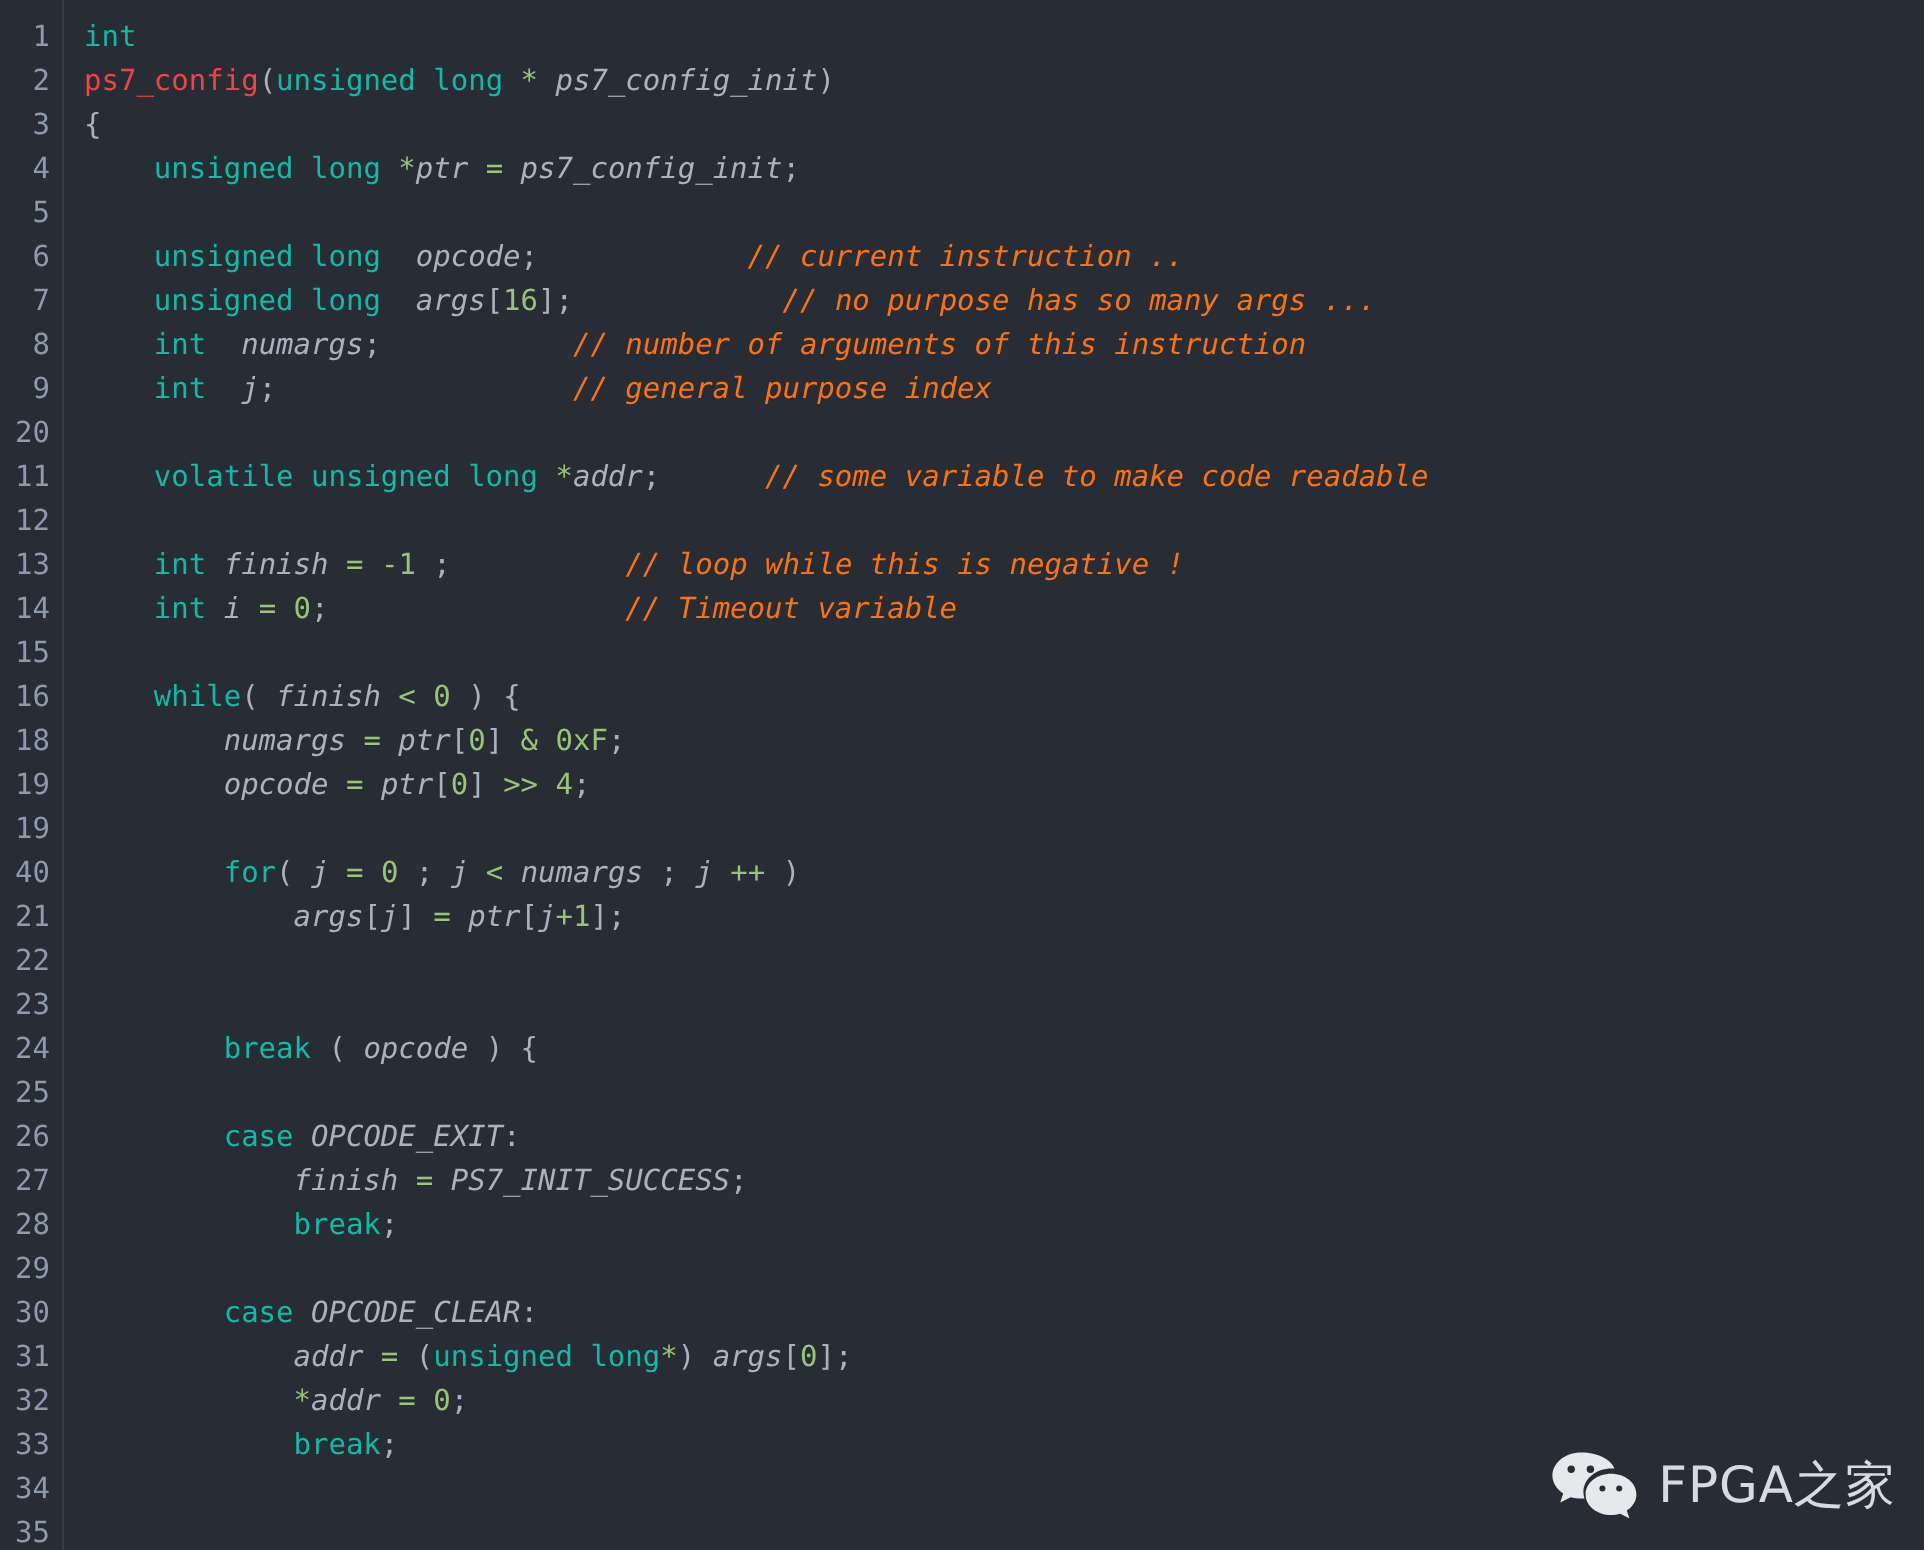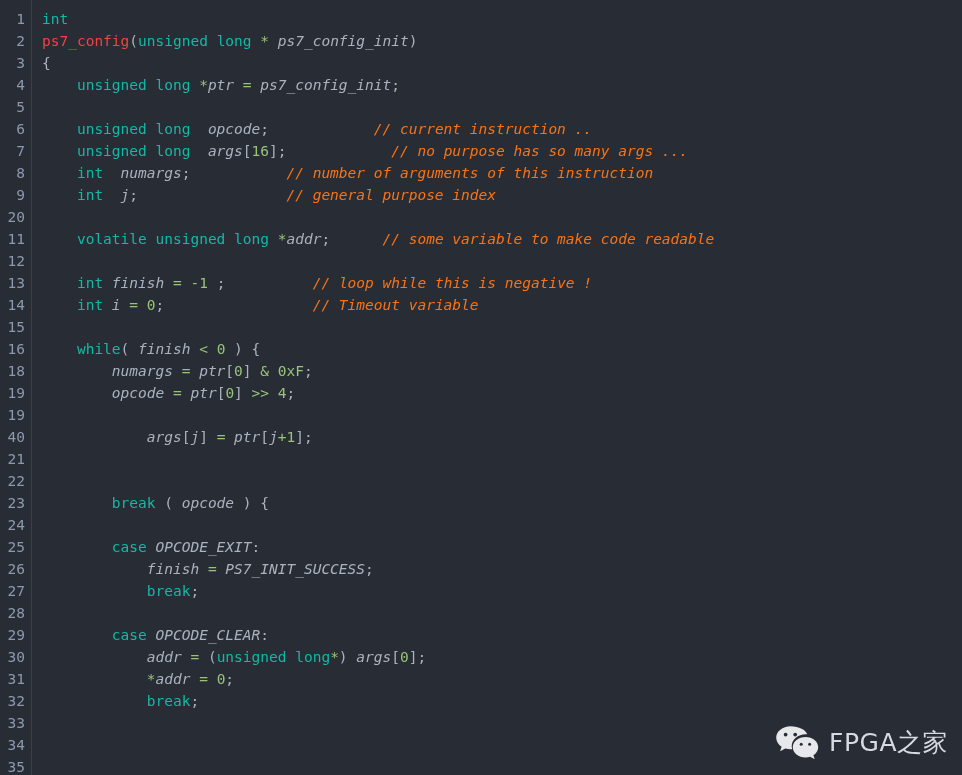--- a/index.html
+++ b/index.html
@@ -124,20 +124,21 @@
       <span class="cl"></span>
       <span class="cl">    <span class="kw">volatile</span> <span class="kw">unsigned</span> <span class="kw">long</span> <span class="opg">*</span><span class="id">addr</span><span class="pn">;</span>      <span class="cmt">// some variable to make code readable</span></span>
       <span class="cl"></span>
       <span class="cl">    <span class="kw">int</span> <span class="id">finish</span> <span class="opg">=</span> <span class="opg">-</span><span class="num">1</span> <span class="pn">;</span>          <span class="cmt">// loop while this is negative !</span></span>
       <span class="cl">    <span class="kw">int</span> <span class="id">i</span> <span class="opg">=</span> <span class="num">0</span><span class="pn">;</span>                 <span class="cmt">// Timeout variable</span></span>
       <span class="cl"></span>
       <span class="cl">    <span class="kw">while</span><span class="pn">(</span> <span class="id">finish</span> <span class="opg">&lt;</span> <span class="num">0</span> <span class="pn">)</span> <span class="pn">{</span></span>
       <span class="cl">        <span class="id">numargs</span> <span class="opg">=</span> <span class="id">ptr</span><span class="pn">[</span><span class="num">0</span><span class="pn">]</span> <span class="opg">&amp;</span> <span class="num">0xF</span><span class="pn">;</span></span>
       <span class="cl">        <span class="id">opcode</span> <span class="opg">=</span> <span class="id">ptr</span><span class="pn">[</span><span class="num">0</span><span class="pn">]</span> <span class="opg">&gt;&gt;</span> <span class="num">4</span><span class="pn">;</span></span>
       <span class="cl"></span>
+      <span class="cl">        <span class="kw">for</span><span class="pn">(</span> <span class="id">j</span> <span class="opg">=</span> <span class="num">0</span> <span class="pn">;</span> <span class="id">j</span> <span class="opg">&lt;</span> <span class="id">numargs</span> <span class="pn">;</span> <span class="id">j</span> <span class="opg">++</span> <span class="pn">)</span></span>
       <span class="cl">            <span class="id">args</span><span class="pn">[</span><span class="id">j</span><span class="pn">]</span> <span class="opg">=</span> <span class="id">ptr</span><span class="pn">[</span><span class="id">j</span><span class="opg">+</span><span class="num">1</span><span class="pn">]</span><span class="pn">;</span></span>
       <span class="cl"></span>
       <span class="cl"></span>
       <span class="cl">        <span class="kw">break</span> <span class="pn">(</span> <span class="id">opcode</span> <span class="pn">)</span> <span class="pn">{</span></span>
       <span class="cl"></span>
       <span class="cl">        <span class="kw">case</span> <span class="id">OPCODE_EXIT</span><span class="pn">:</span></span>
       <span class="cl">            <span class="id">finish</span> <span class="opg">=</span> <span class="id">PS7_INIT_SUCCESS</span><span class="pn">;</span></span>
       <span class="cl">            <span class="kw">break</span><span class="pn">;</span></span>
       <span class="cl"></span>
       <span class="cl">        <span class="kw">case</span> <span class="id">OPCODE_CLEAR</span><span class="pn">:</span></span>

